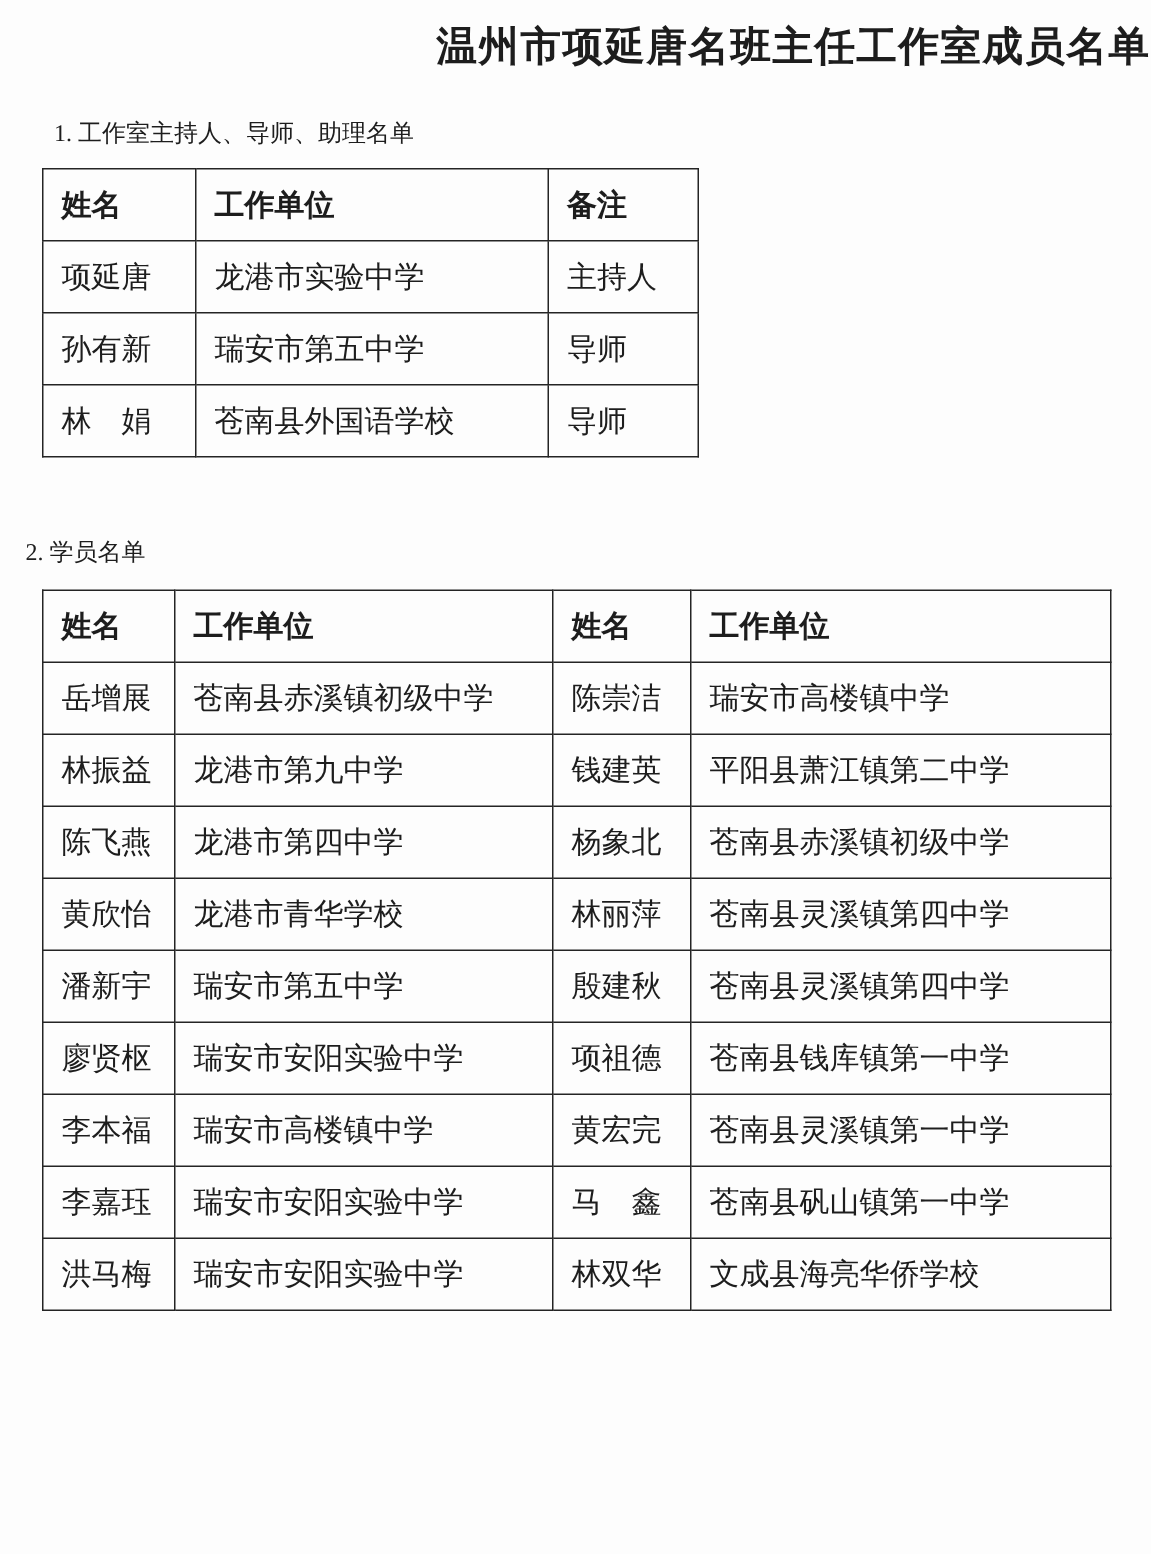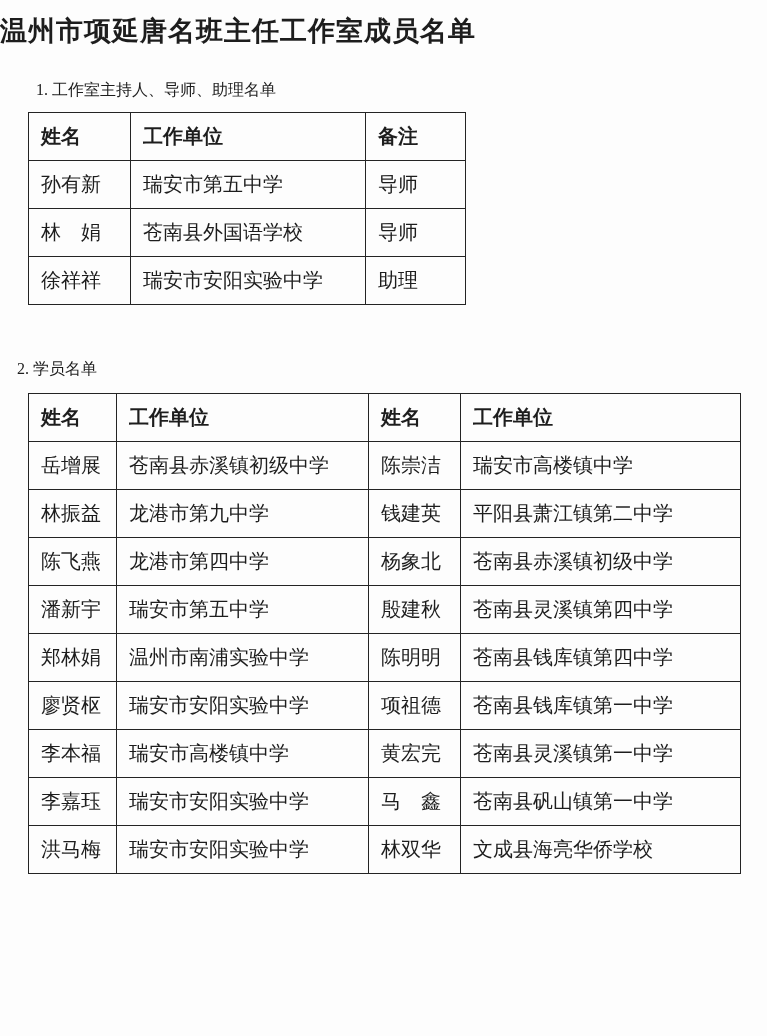--- a/index.html
+++ b/index.html
@@ -15,21 +15,21 @@
     box-sizing: border-box;
     padding-top: 10px;
     background: #fdfdfd;
     overflow: hidden;
   }
   .doc-title {
     margin: 0;
     font-size: 27px;
     line-height: 42px;
     font-weight: bold;
-    text-align: left;
+    text-align: right;
     letter-spacing: 1px;
   }
   .section-heading {
     font-size: 16px;
     line-height: 28px;
     margin: 24px 0 0 36px;
   }
   .section-heading.second {
     margin-top: 50px;
     margin-left: 17px;
@@ -80,33 +80,33 @@
     </colgroup>
     <thead>
       <tr>
           <th>姓名</th>
           <th>工作单位</th>
           <th>备注</th>
         </tr>
     </thead>
     <tbody>
         <tr>
+          <td>项延唐</td>
+          <td>龙港市实验中学</td>
+          <td>主持人</td>
+        </tr>
+        <tr>
           <td>孙有新</td>
           <td>瑞安市第五中学</td>
           <td>导师</td>
         </tr>
         <tr>
           <td>林　娟</td>
           <td>苍南县外国语学校</td>
           <td>导师</td>
-        </tr>
-        <tr>
-          <td>徐祥祥</td>
-          <td>瑞安市安阳实验中学</td>
-          <td>助理</td>
         </tr>
       </tbody>
   </table>
 
   <div class="section-heading second">2. 学员名单</div>
 
   <table class="t2">
     <colgroup>
       <col class="c1">
         <col class="c2">
@@ -134,30 +134,30 @@
           <td>钱建英</td>
           <td>平阳县萧江镇第二中学</td>
         </tr>
         <tr>
           <td>陈飞燕</td>
           <td>龙港市第四中学</td>
           <td>杨象北</td>
           <td>苍南县赤溪镇初级中学</td>
         </tr>
         <tr>
+          <td>黄欣怡</td>
+          <td>龙港市青华学校</td>
+          <td>林丽萍</td>
+          <td>苍南县灵溪镇第四中学</td>
+        </tr>
+        <tr>
           <td>潘新宇</td>
           <td>瑞安市第五中学</td>
           <td>殷建秋</td>
           <td>苍南县灵溪镇第四中学</td>
-        </tr>
-        <tr>
-          <td>郑林娟</td>
-          <td>温州市南浦实验中学</td>
-          <td>陈明明</td>
-          <td>苍南县钱库镇第四中学</td>
         </tr>
         <tr>
           <td>廖贤枢</td>
           <td>瑞安市安阳实验中学</td>
           <td>项祖德</td>
           <td>苍南县钱库镇第一中学</td>
         </tr>
         <tr>
           <td>李本福</td>
           <td>瑞安市高楼镇中学</td>

